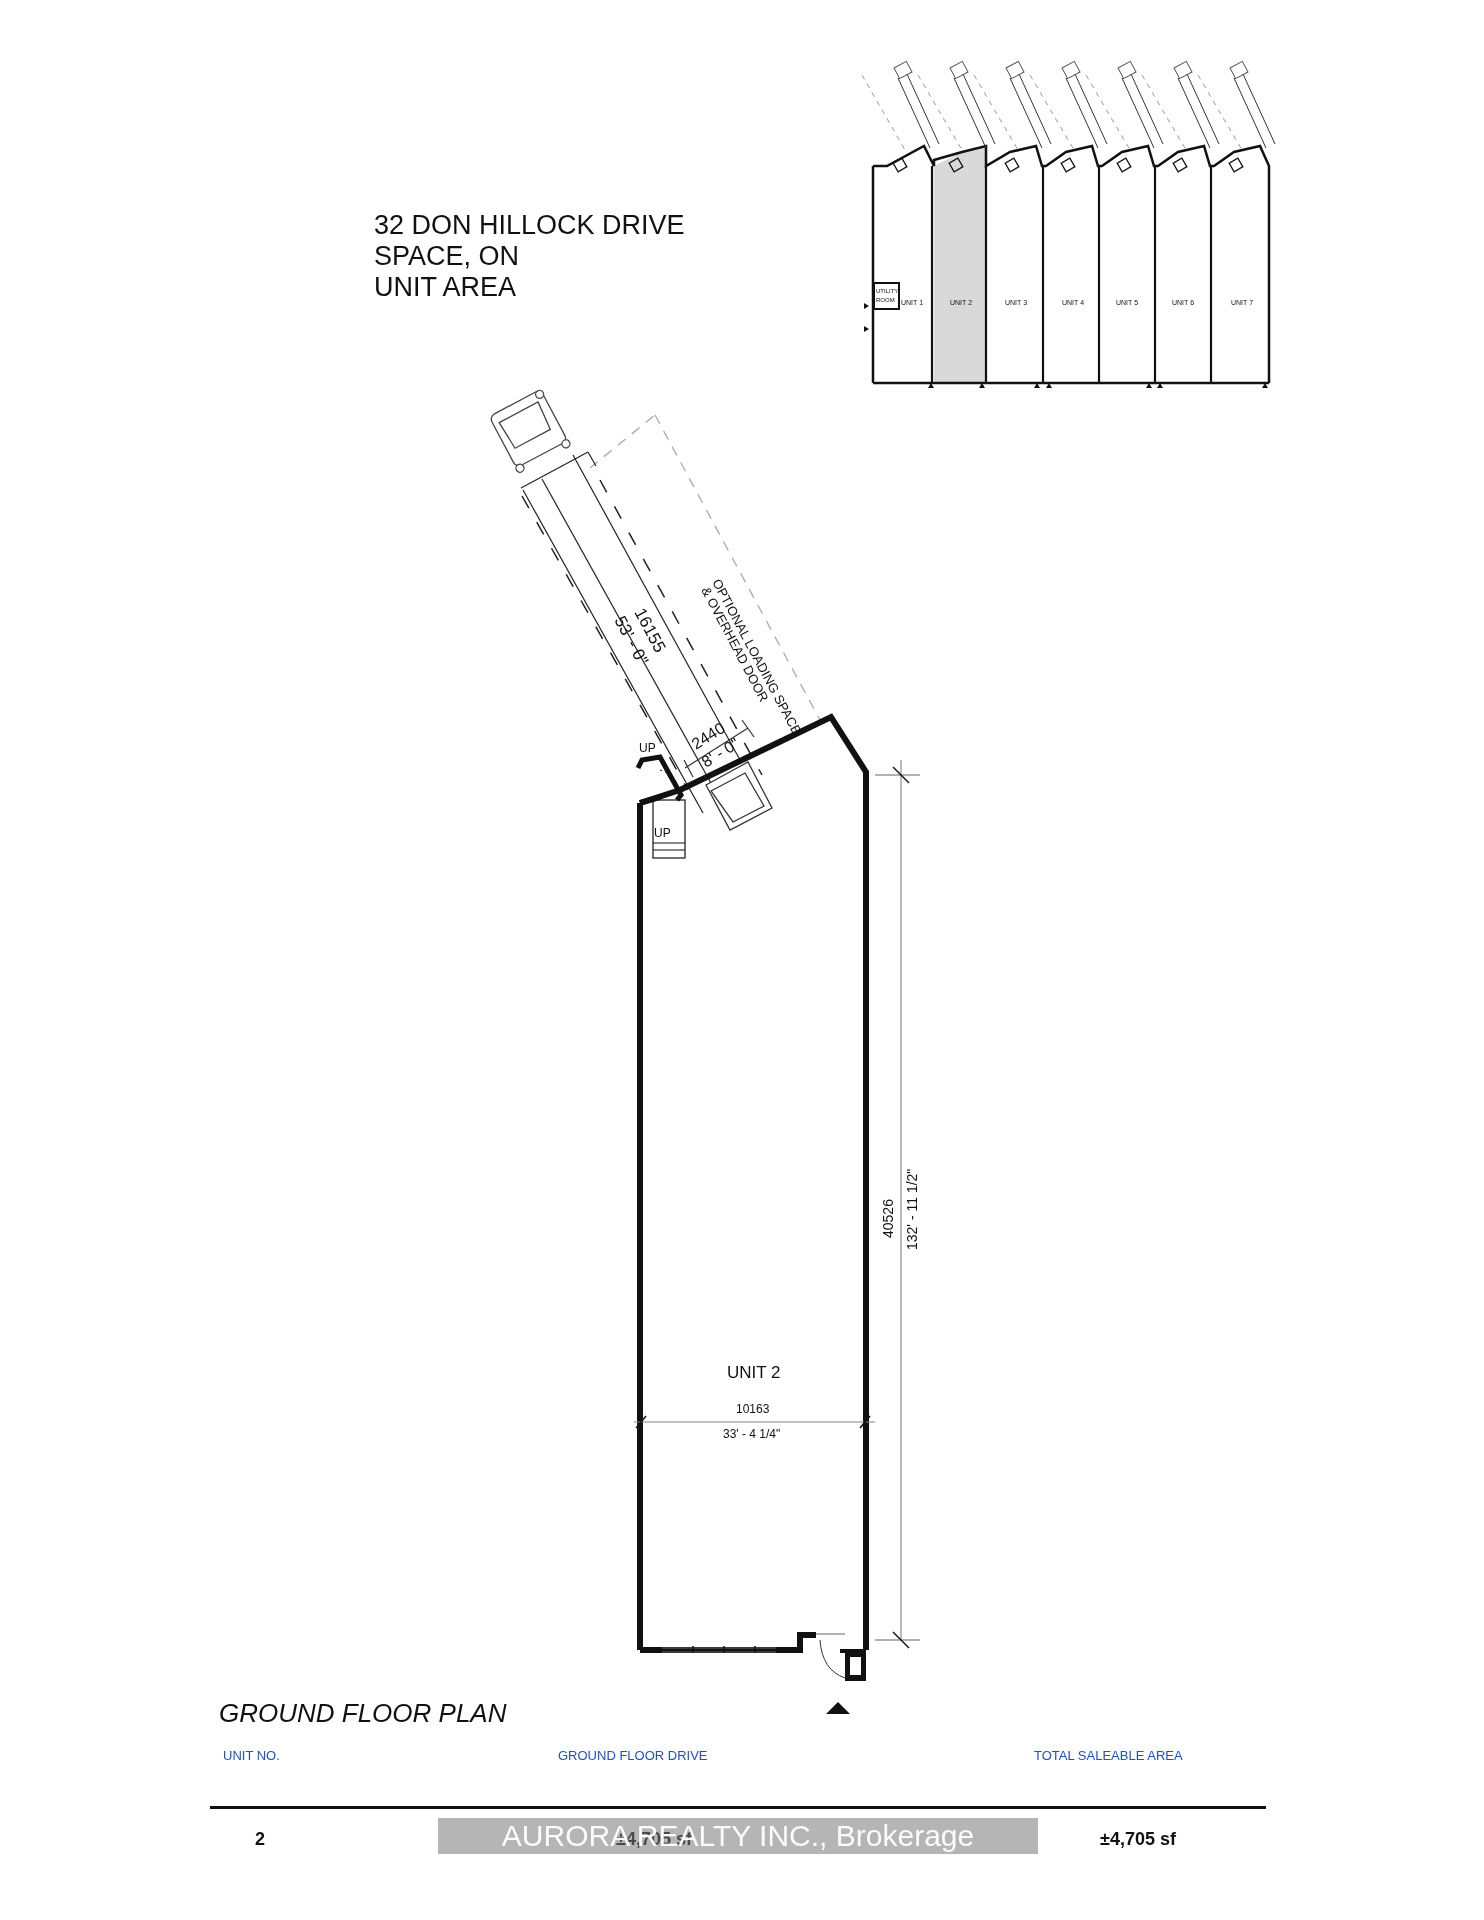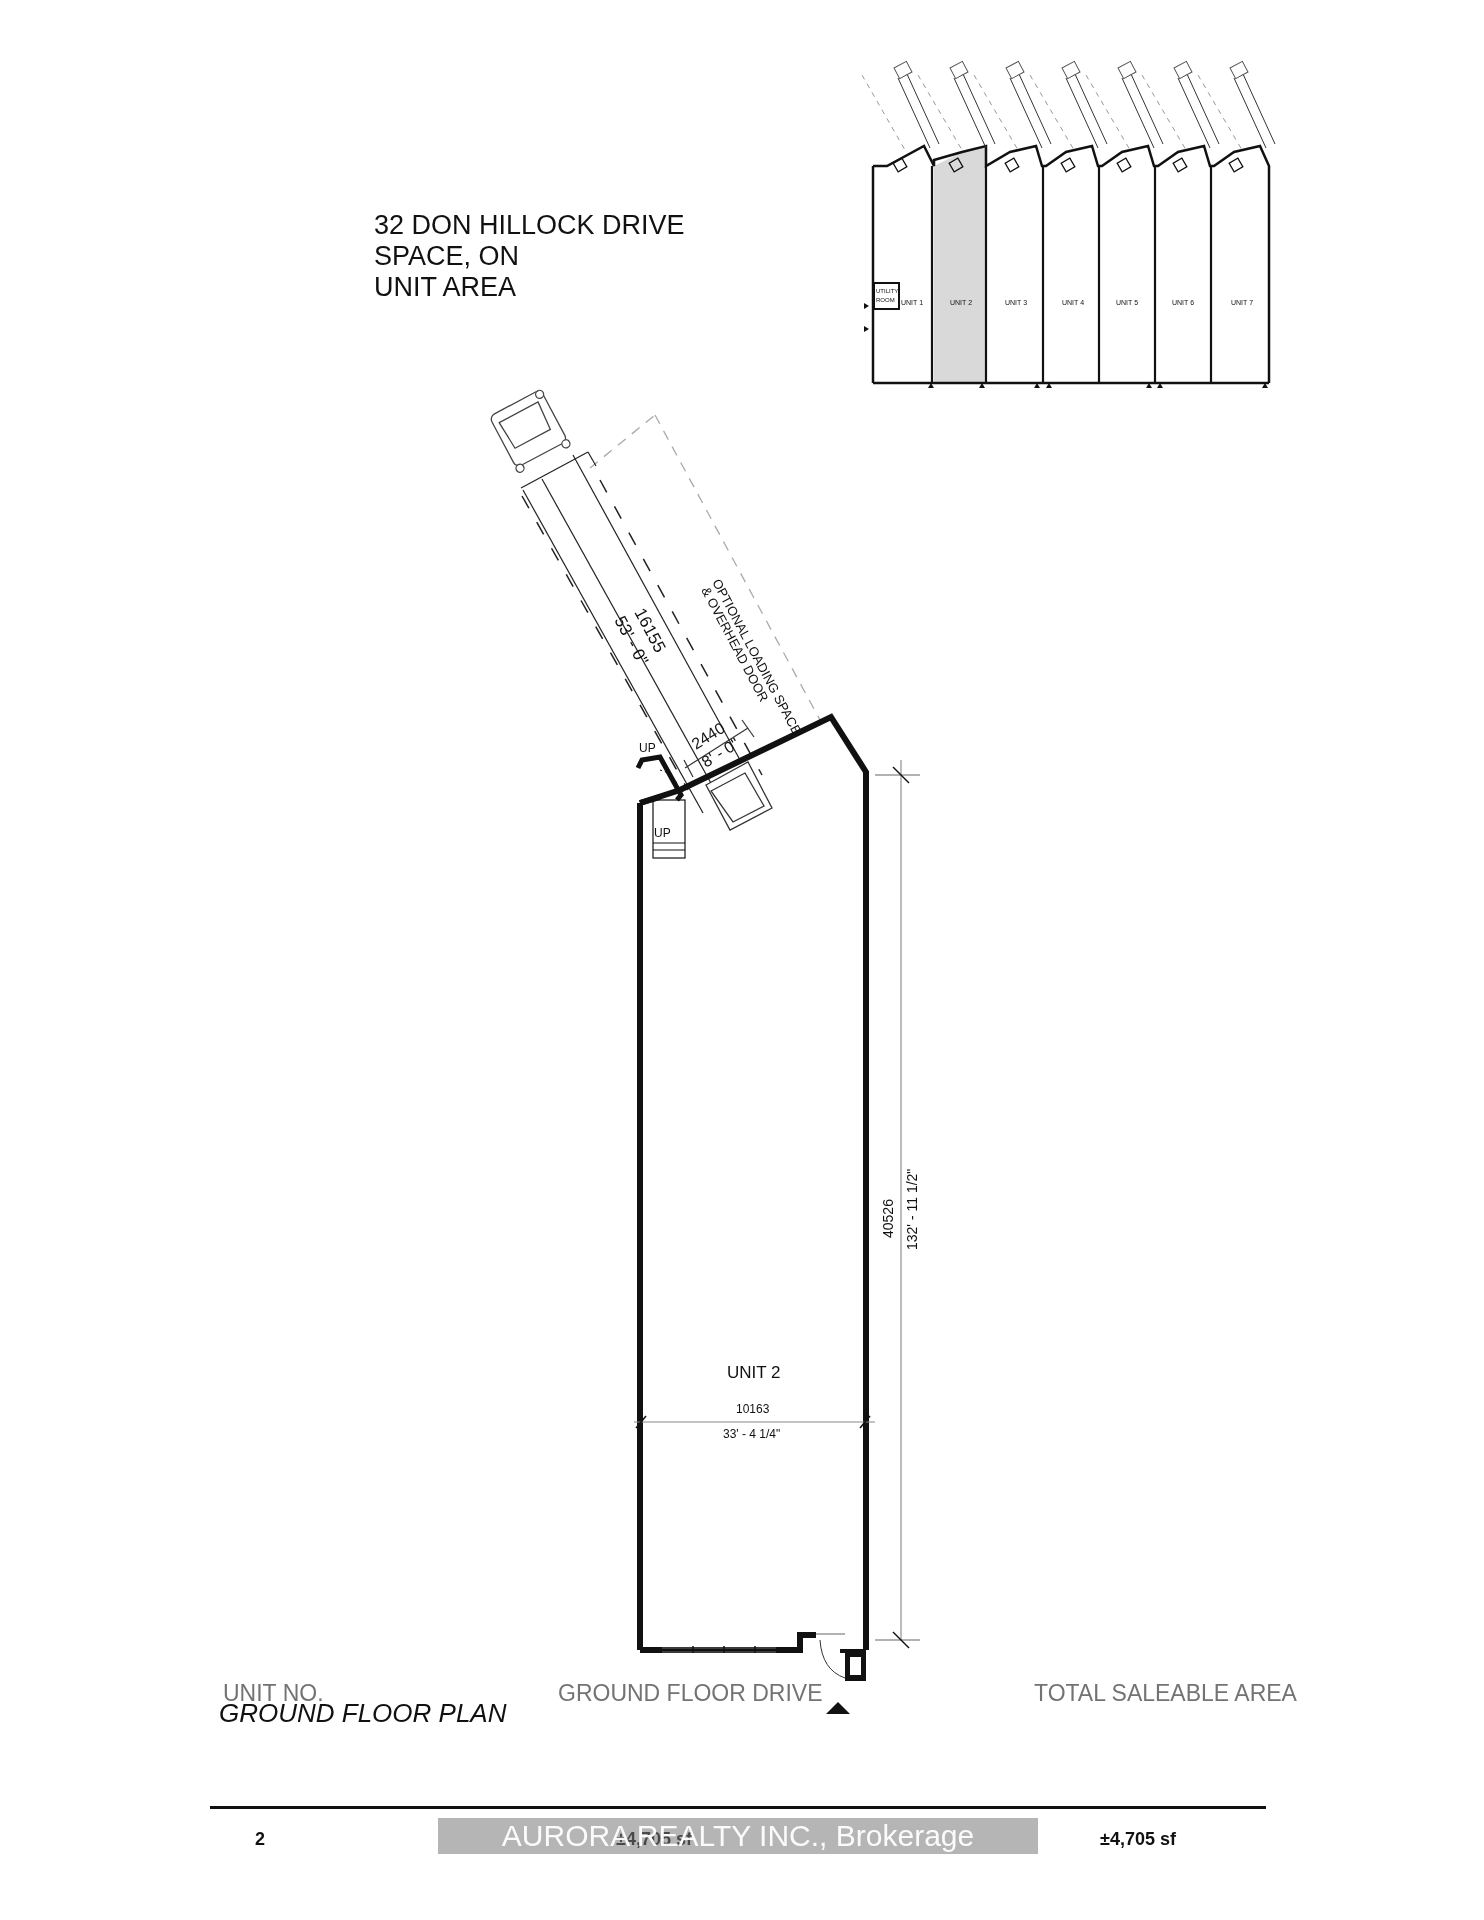--- a/index.html
+++ b/index.html
@@ -4,21 +4,21 @@
 <style>
   html, body { margin: 0; padding: 0; background: #ffffff; }
   body { width: 1484px; height: 1920px; position: relative; overflow: hidden;
          font-family: "Liberation Sans", sans-serif; color: #111; }
   .abs { position: absolute; }
   .title-block { left: 338px; top: 210px; font-size: 27px; line-height: 31px; color: #111; margin-left: 36px; }
   .title-block div { white-space: nowrap; }
   svg { position: absolute; left: 0; top: 0; }
   .svg-text { font-family: "Liberation Sans", sans-serif; fill: #111; }
   .plan-title { left: 219px; top: 1698px; font-size: 26px; color: #111; font-style: italic; }
-  .table-hdr { top: 1680px; font-size: 23px; color: #737373; }
+  .table-hdr { top: 1748px; font-size: 13px; color: #1d4ed8; }
   .table-rule { left: 210px; top: 1806px; width: 1056px; height: 3px; background: #111; }
   .table-val { top: 1829px; font-size: 18px; font-weight: bold; color: #111; }
   .watermark { left: 438px; top: 1818px; width: 600px; height: 36px;
                background: rgba(120,120,120,0.55); color: rgba(255,255,255,0.95);
                font-size: 30px; line-height: 36px; text-align: center; white-space: nowrap; }
 </style>
 </head>
 <body>
 
 <div class="abs title-block">

